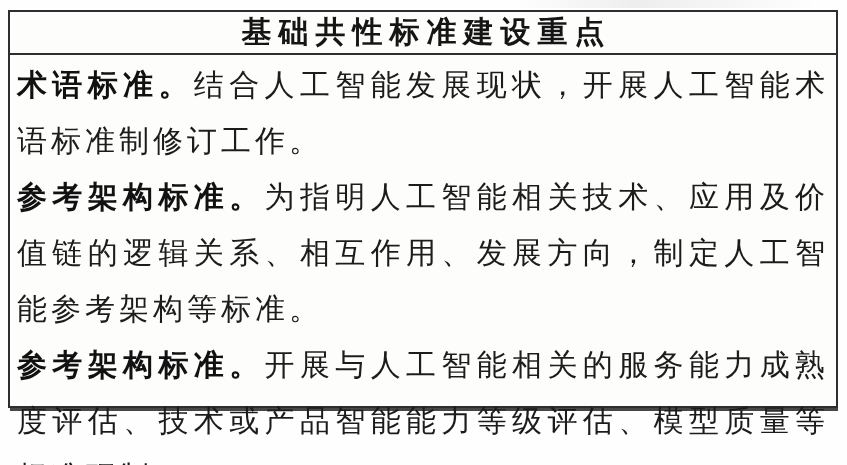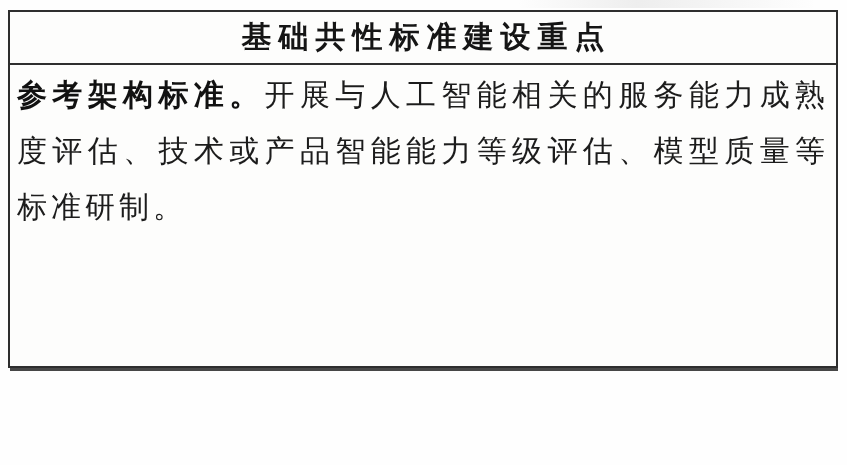--- a/index.html
+++ b/index.html
@@ -18,21 +18,21 @@
     position: absolute;
     top: 0; right: 30px;
     width: 300px; height: 8px;
     background: linear-gradient(to right, rgba(0,0,0,0) 0%, rgba(120,120,120,0.12) 40%, rgba(0,0,0,0) 100%);
   }
   .standards-table {
     position: absolute;
     left: 8px;
     top: 10px;
     width: 830px;
-    height: 358px;
+    height: 398px;
     box-sizing: border-box;
     border: 2px solid #2e2e2e;
     background: #fdfdfc;
     
     box-shadow: 1px 4px 0 -1px #474747;
     display: flex;
     flex-direction: column;
   }
   .table-header {
     box-sizing: border-box;
@@ -77,16 +77,22 @@
 <body>
 
 <div class="scan-noise"></div>
 
 <div class="standards-table">
   <div class="table-header">
     <span class="table-title">基础共性标准建设重点</span>
   </div>
   <div class="table-body">
     <p class="standard-row">
+      <span class="row-lead">术语标准。</span><span class="row-text">结合人工智能发展现状，开展人工智能术语标准制修订工作。</span>
+    </p>
+    <p class="standard-row">
+      <span class="row-lead">参考架构标准。</span><span class="row-text">为指明人工智能相关技术、应用及价值链的逻辑关系、相互作用、发展方向，制定人工智能参考架构等标准。</span>
+    </p>
+    <p class="standard-row">
       <span class="row-lead">参考架构标准。</span><span class="row-text">开展与人工智能相关的服务能力成熟度评估、技术或产品智能能力等级评估、模型质量等标准研制。</span>
     </p>
   </div>
 </div>
 
 </body></html>

